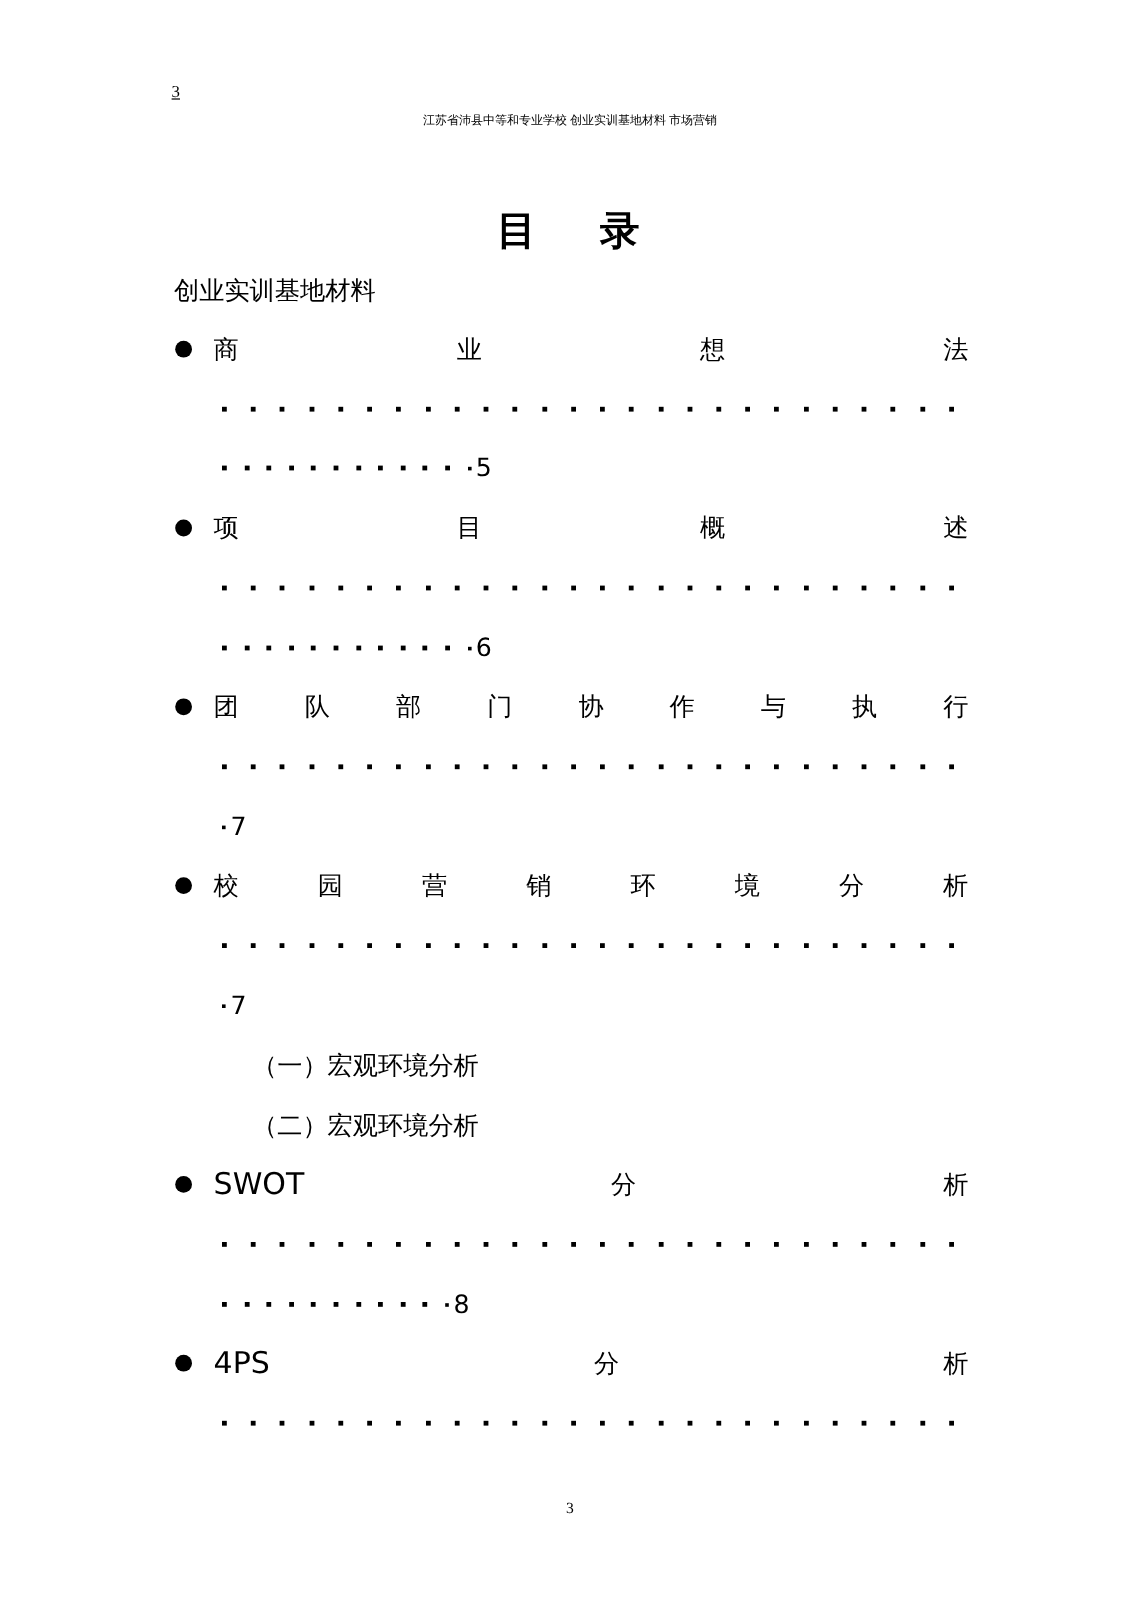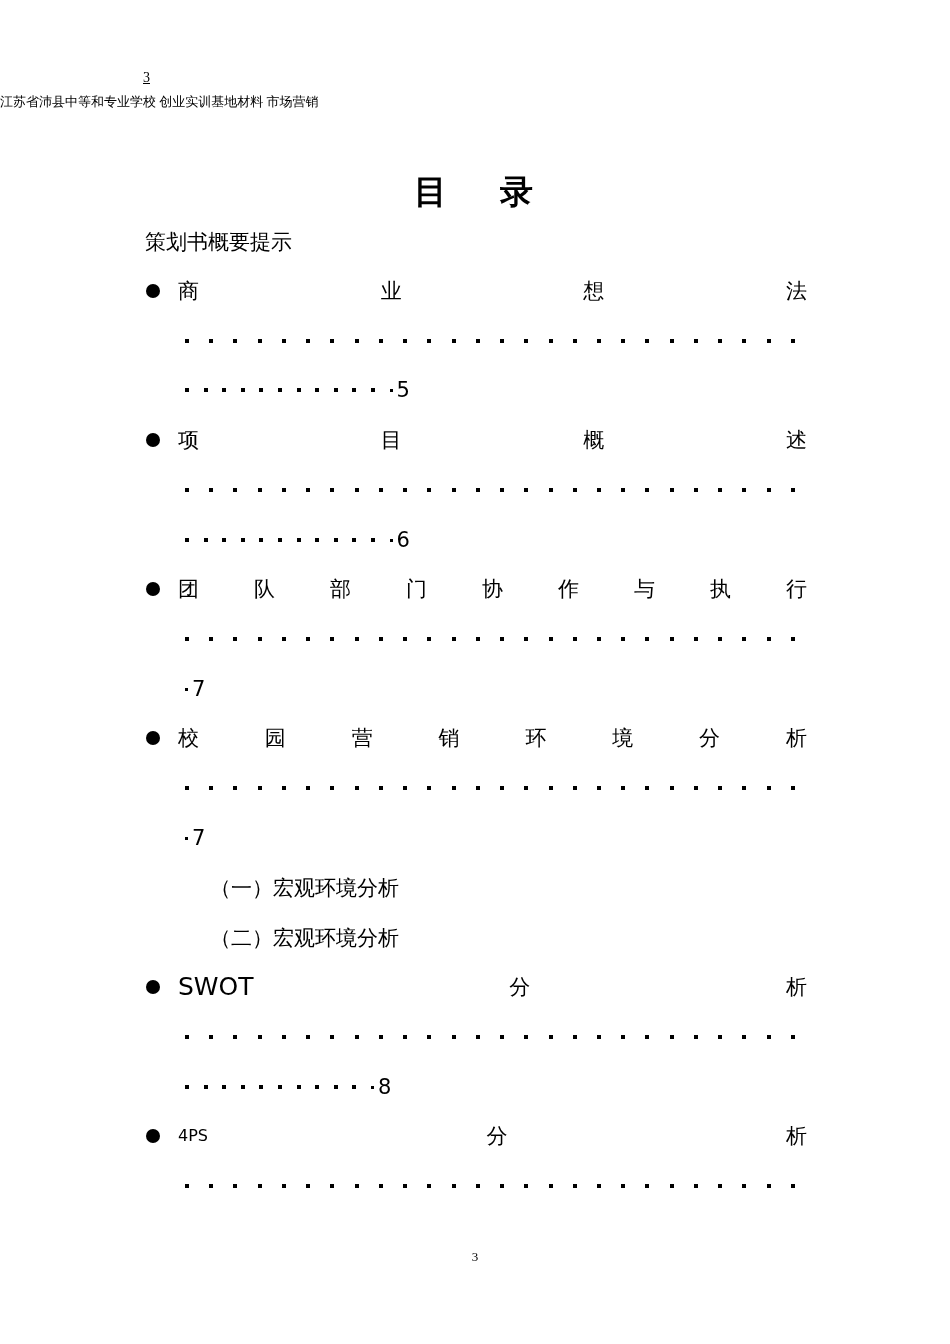--- a/index.html
+++ b/index.html
@@ -1,21 +1,21 @@
 <!DOCTYPE html>
 <html><head>
   <meta charset="utf-8">
   <style>
     html, body { margin: 0; padding: 0; background: #ffffff; }
     body { width: 950px; height: 1344px; position: relative; overflow: hidden;
            font-family: "DejaVu Sans", "Liberation Sans", sans-serif; color: #000; }
     .page-num-top { position: absolute; left: 143px; top: 70px; font-family: "Liberation Serif", serif;
                     font-size: 14px; text-decoration: underline; }
-    .header-text { position: absolute; left: 0; right: 0; top: 93px; text-align: left;
-                   font-family: "Liberation Serif", "DejaVu Serif", serif; font-size: 13px; padding-left: 0px; }
+    .header-text { position: absolute; left: 0; right: 0; top: 93px; text-align: center;
+                   font-family: "Liberation Serif", "DejaVu Serif", serif; font-size: 10px; padding-left: 0px; }
     .header-text span { position: relative; left: 0px; }
     .title { position: absolute; left: 0; width: 950px; top: 170px; text-align: center;
              font-size: 33px; font-weight: bold; letter-spacing: 0; }
     .title .c1 { position: absolute; left: 414px; }
     .title .c2 { position: absolute; left: 500px; }
     .intro { position: absolute; left: 145px; top: 227px; font-size: 21px; line-height: 30px; }
     .bullet { position: absolute; left: 146px; width: 14px; height: 14px; border-radius: 50%; background: #000; }
     .entry { position: absolute; left: 178px; width: 629px; height: 30px; display: flex;
              justify-content: space-between; font-size: 21px; line-height: 30px; }
     .entry span { display: inline-block; }
@@ -33,21 +33,21 @@
 <body>
 
 <div class="page-num-top">3</div>
 <div class="header-text"><span>江苏省沛县中等和专业学校 创业实训基地材料 市场营销</span></div>
 
 <div class="title">
   <span class="c1">目</span>
   <span class="c2">录</span>
 </div>
 
-<div class="intro">策划书概要提示</div>
+<div class="intro">创业实训基地材料</div>
 
 <div class="bullet" style="top:284px"></div>
 <div class="entry" style="top:276px">
   <span>商</span>
   <span>业</span>
   <span>想</span>
   <span>法</span>
 </div>
 <div class="leader" style="top:339px">
   <i></i>
@@ -279,21 +279,21 @@
     <i></i>
     <i></i>
     <i></i>
     <i></i>
     <i class="last"></i>
   <span>8</span>
 </div>
 
 <div class="bullet" style="top:1129px"></div>
 <div class="entry" style="top:1121px">
-  <span style="font-size:16px">4PS</span>
+  <span style="font-size:25px">4PS</span>
   <span>分</span>
   <span>析</span>
 </div>
 <div class="leader" style="top:1184px">
   <i></i>
     <i></i>
     <i></i>
     <i></i>
     <i></i>
     <i></i>

